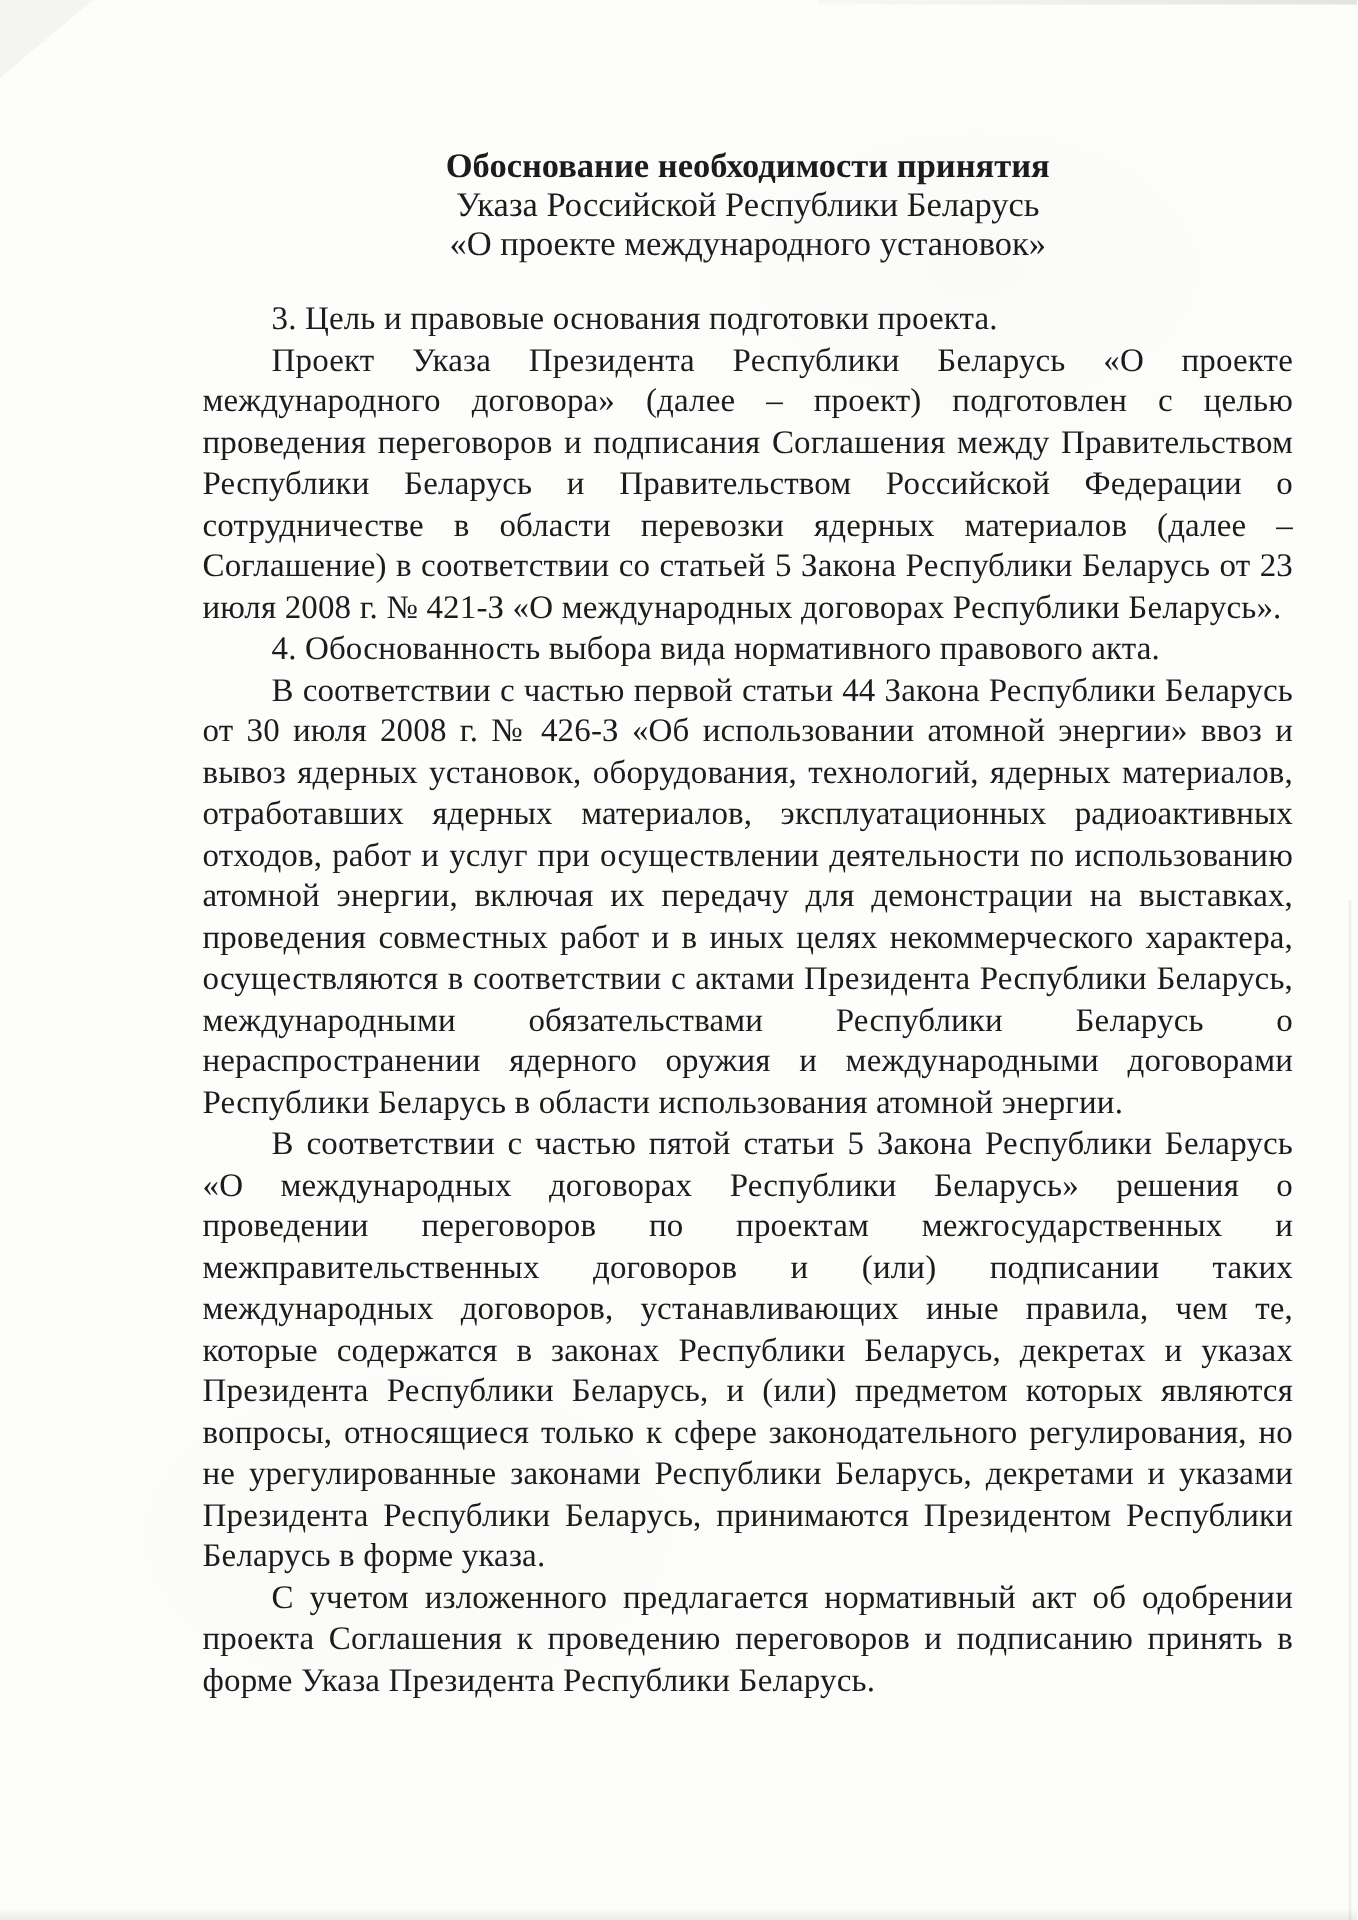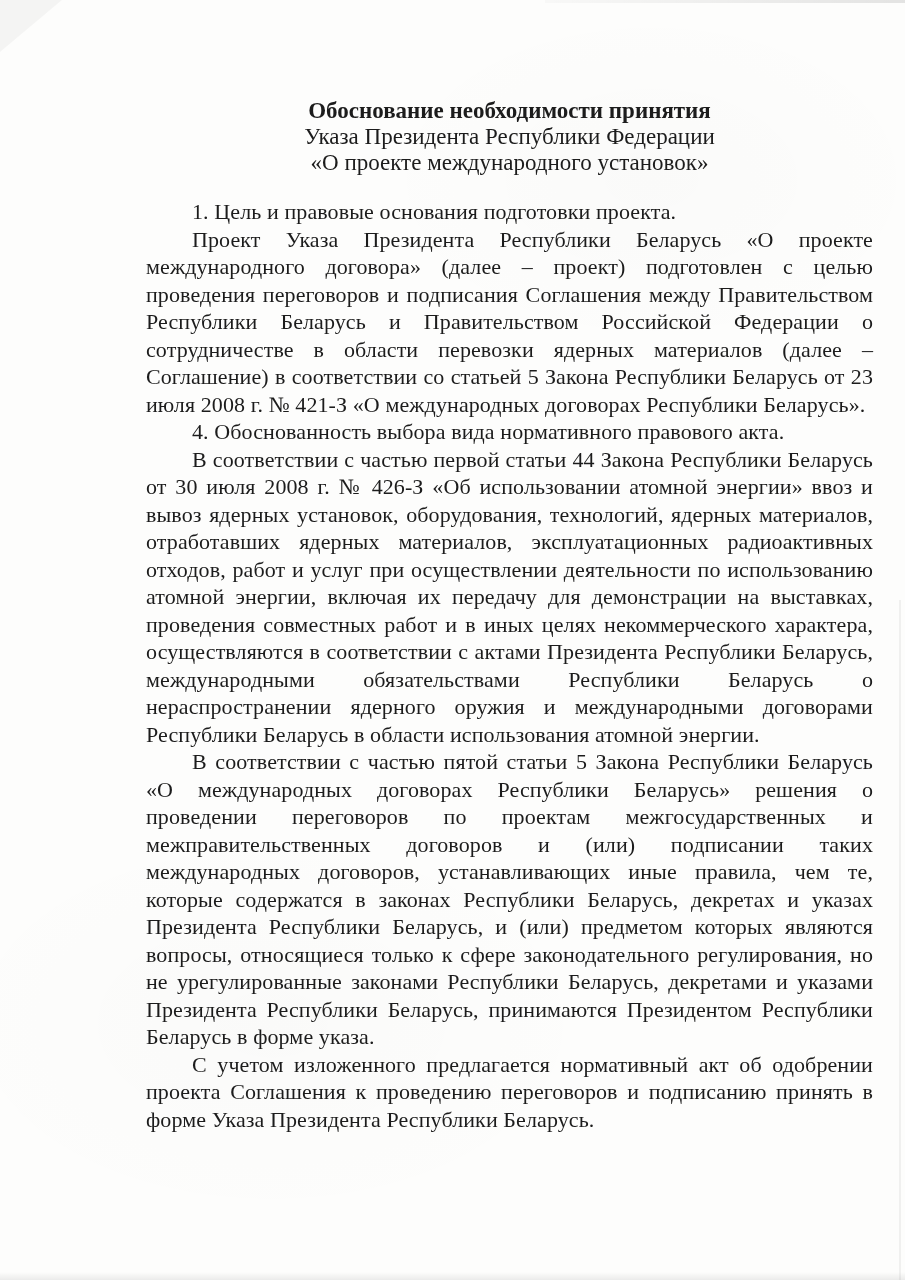--- a/index.html
+++ b/index.html
@@ -40,21 +40,21 @@
   }
   .corner-shadow {
     position: absolute;
     top: 0; left: 0;
     width: 0; height: 0;
     border-top: 52px solid rgba(0,0,0,0.035);
     border-right: 62px solid transparent;
   }
   .content {
     position: absolute;
-    left: 146px;
+    left: 135px;
     top: 98px;
     width: 727px;
   }
   .title-block {
     text-align: center;
     font-size: 23px;
     line-height: 26px;
     margin: 0 0 22px 0;
   }
   .title-line-bold {
@@ -76,25 +76,25 @@
 
   <div class="corner-shadow"></div>
   <div class="edge-top"></div>
   <div class="edge-right"></div>
   <div class="edge-bottom"></div>
 
   <div class="content">
 
     <header class="title-block">
       <div class="title-line-bold">Обоснование необходимости принятия</div>
-      <div>Указа Президента Республики Федерации</div>
+      <div>Указа Российской Республики Беларусь</div>
       <div>«О проекте международного установок»</div>
     </header>
 
-    <p class="para">1. Цель и правовые основания подготовки проекта.</p>
+    <p class="para">3. Цель и правовые основания подготовки проекта.</p>
 
     <p class="para">Проект Указа Президента Республики Беларусь «О проекте международного договора» (далее – проект) подготовлен с целью проведения переговоров и подписания Соглашения между Правительством Республики Беларусь и Правительством Российской Федерации о сотрудничестве в области перевозки ядерных материалов (далее – Соглашение) в соответствии со статьей 5 Закона Республики Беларусь от 23 июля 2008 г. № 421-З «О международных договорах Республики Беларусь».</p>
 
     <p class="para">4. Обоснованность выбора вида нормативного правового акта.</p>
 
     <p class="para">В соответствии с частью первой статьи 44 Закона Республики Беларусь от 30 июля 2008 г. № 426-З «Об использовании атомной энергии» ввоз и вывоз ядерных установок, оборудования, технологий, ядерных материалов, отработавших ядерных материалов, эксплуатационных радиоактивных отходов, работ и услуг при осуществлении деятельности по использованию атомной энергии, включая их передачу для демонстрации на выставках, проведения совместных работ и в иных целях некоммерческого характера, осуществляются в соответствии с актами Президента Республики Беларусь, международными обязательствами Республики Беларусь о нераспространении ядерного оружия и международными договорами Республики Беларусь в области использования атомной энергии.</p>
 
     <p class="para">В соответствии с частью пятой статьи 5 Закона Республики Беларусь «О международных договорах Республики Беларусь» решения о проведении переговоров по проектам межгосударственных и межправительственных договоров и (или) подписании таких международных договоров, устанавливающих иные правила, чем те, которые содержатся в законах Республики Беларусь, декретах и указах Президента Республики Беларусь, и (или) предметом которых являются вопросы, относящиеся только к сфере законодательного регулирования, но не урегулированные законами Республики Беларусь, декретами и указами Президента Республики Беларусь, принимаются Президентом Республики Беларусь в форме указа.</p>
 
     <p class="para">С учетом изложенного предлагается нормативный акт об одобрении проекта Соглашения к проведению переговоров и подписанию принять в форме Указа Президента Республики Беларусь.</p>

